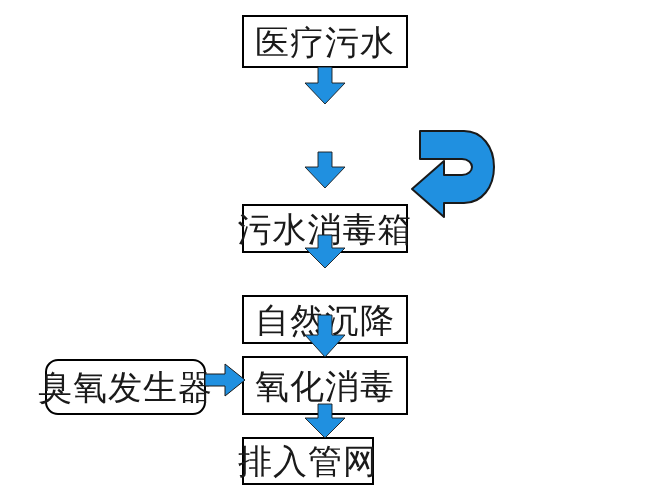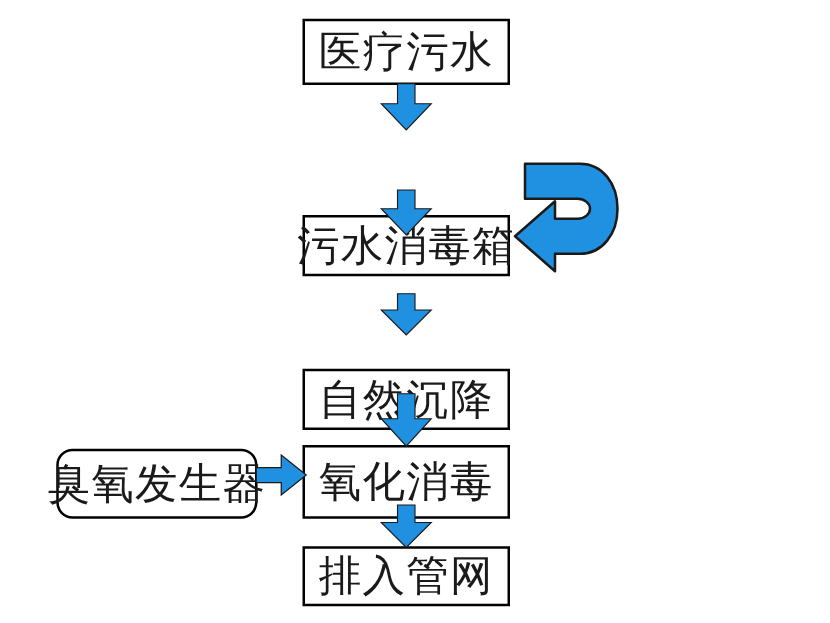--- a/index.html
+++ b/index.html
@@ -55,37 +55,37 @@
 <body>
 
 <div id="canvas">
 
   <div class="node process" style="left:242px; top:15px; width:166px; height:53px;">
     <span class="node-label">医疗污水</span>
   </div>
 
 
 
-  <div class="node process" style="left:242px; top:172px; width:166px; height:49px;text-align:center;">
+  <div class="node process" style="left:242px; top:204px; width:166px; height:49px;text-align:center;">
     <span class="node-label">污水消毒箱</span>
   </div>
 
   <div class="node process" style="left:242px; top:267px; width:166px; height:49px;margin-top:28px;">
     <span class="node-label">自然沉降</span>
   </div>
 
   <div class="node rounded" style="left:45px; top:359px; width:161px; height:56px;">
     <span class="node-label">臭氧发生器</span>
   </div>
 
   <div class="node process" style="left:242px; top:356px; width:166px; height:59px;">
     <span class="node-label">氧化消毒</span>
   </div>
 
-  <div class="node process" style="left:242px; top:437px; width:166px; height:48px;text-align:right;">
+  <div class="node process" style="left:242px; top:437px; width:132px; height:48px;text-align:right;">
     <span class="node-label">排入管网</span>
   </div>
 
   <div class="arrow" style="left:304px; top:67px; width:42px; height:38px;">
     <svg width="42" height="38" viewBox="0 0 42 38">
       <polygon points="14,0 28,0 28,16 41,16 21,37 1,16 14,16" fill="#2090E0" stroke="#1A1A1A" stroke-width="0.9"></polygon>
     </svg>
   </div>
 
   <div class="arrow" style="left:304px; top:152px; width:42px; height:37px;">

